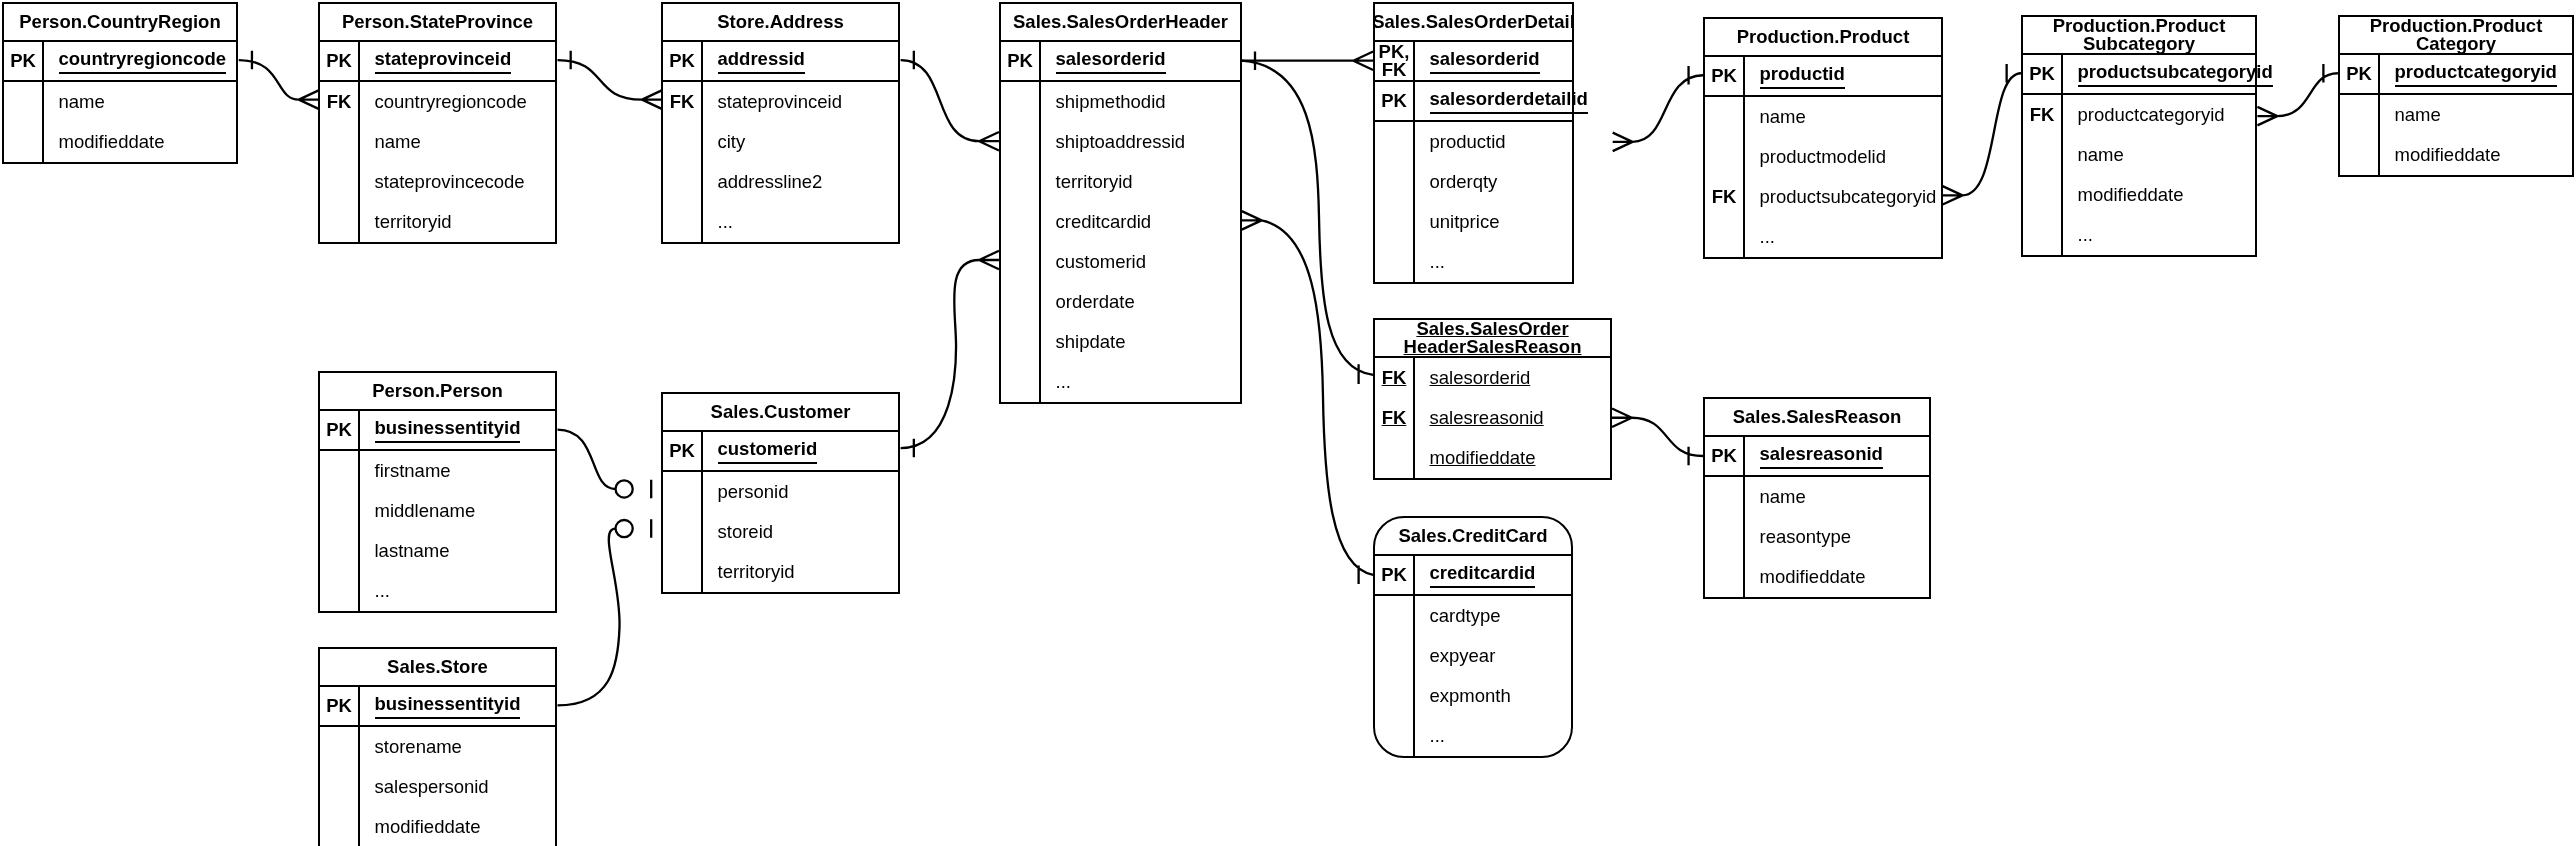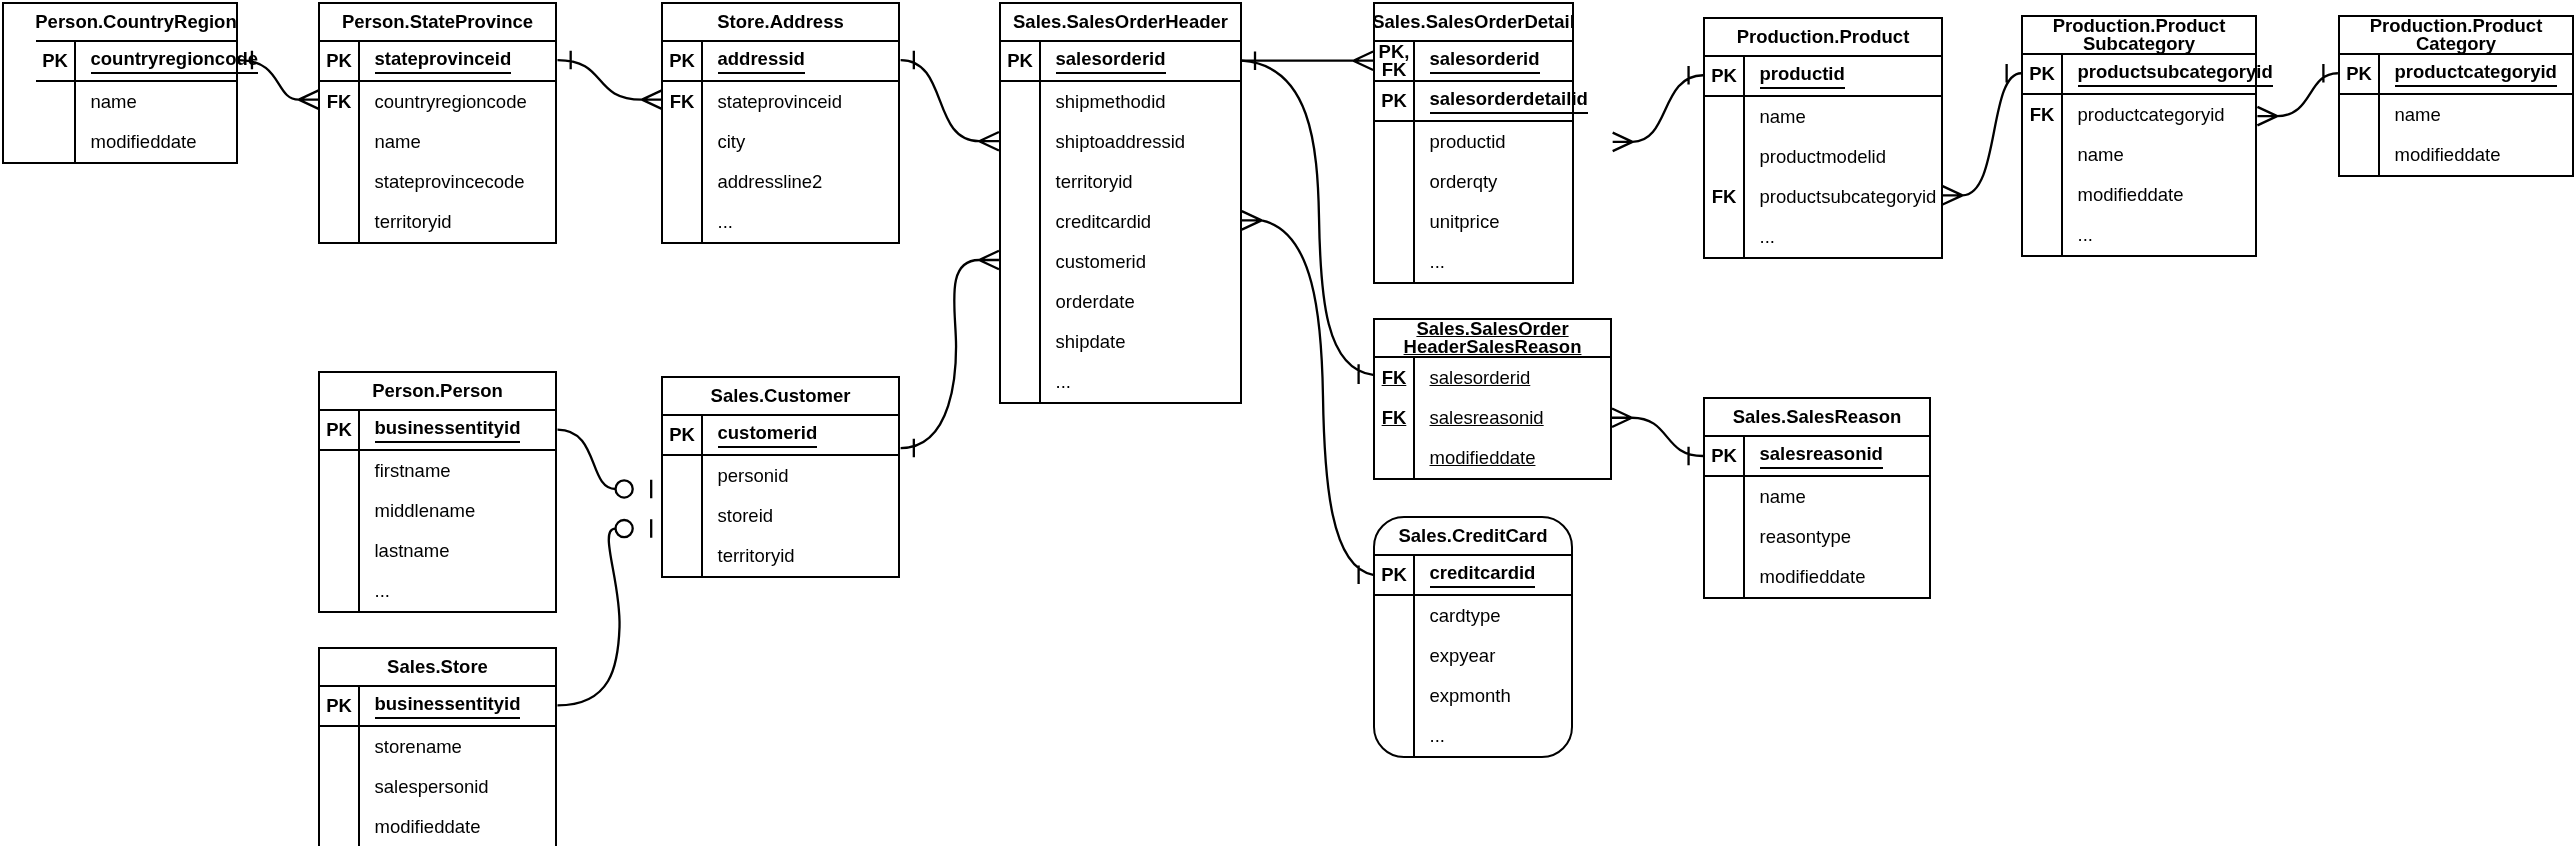--- a/index.html
+++ b/index.html
@@ -9,30 +9,30 @@
   .table{position:absolute;background:#fff;border:2.3px solid #000;box-sizing:border-box;}
   .title{height:36px;display:flex;align-items:center;justify-content:center;text-align:center;
          font-weight:bold;font-size:18.5px;line-height:18px;border-bottom:2.3px solid #000;white-space:pre-line;}
   .row{display:flex;height:40px;}
   .row.sep{height:38px;border-bottom:2.3px solid #000;}
   .key{flex:0 0 38px;width:38px;border-right:2.3px solid #000;display:flex;align-items:center;
        justify-content:center;font-weight:bold;font-size:18.5px;line-height:18px;text-align:center;white-space:pre-line;}
   .field{flex:1;display:flex;align-items:center;padding-left:14.5px;font-size:18.5px;min-width:0;}
   .field .pk-text{font-weight:bold;border-bottom:2.3px solid #000;padding-bottom:2px;}
   
-  .t-country-region   {left:2px;    top:2px;   width:236px;padding-left:32px;}
+  .t-country-region   {left:2px;    top:2px;   width:236px;}
   .t-state-province   {left:318px;  top:2px;   width:239px;}
   .t-address          {left:661px; top:2px;   width:239px;}
   .t-soh              {left:999px; top:2px;   width:243px;}
   .t-sod              {left:1373px; top:2px;   width:201px;}
   .t-product          {left:1703px; top:16.5px;  width:240px;}
   .t-subcategory      {left:2021px; top:14.5px;  width:236px;}
   .t-category         {left:2338px; top:14.5px;  width:236px;}
   .t-person           {left:318px;  top:371px; width:239px;}
-  .t-customer         {left:661px; top:376px; width:239px;}
+  .t-customer         {left:661px; top:392px; width:239px;}
   .t-store            {left:318px;  top:647px; width:239px;}
   .t-sohsr            {left:1373px; top:318px; width:239px;text-decoration:underline;}
   .t-sales-reason     {left:1703px; top:397px; width:228px;}
   .t-credit-card      {left:1373px; top:516px; width:200px;border-radius:31px;}
 </style>
 </head>
 <body>
 
 <div class="canvas">
 

